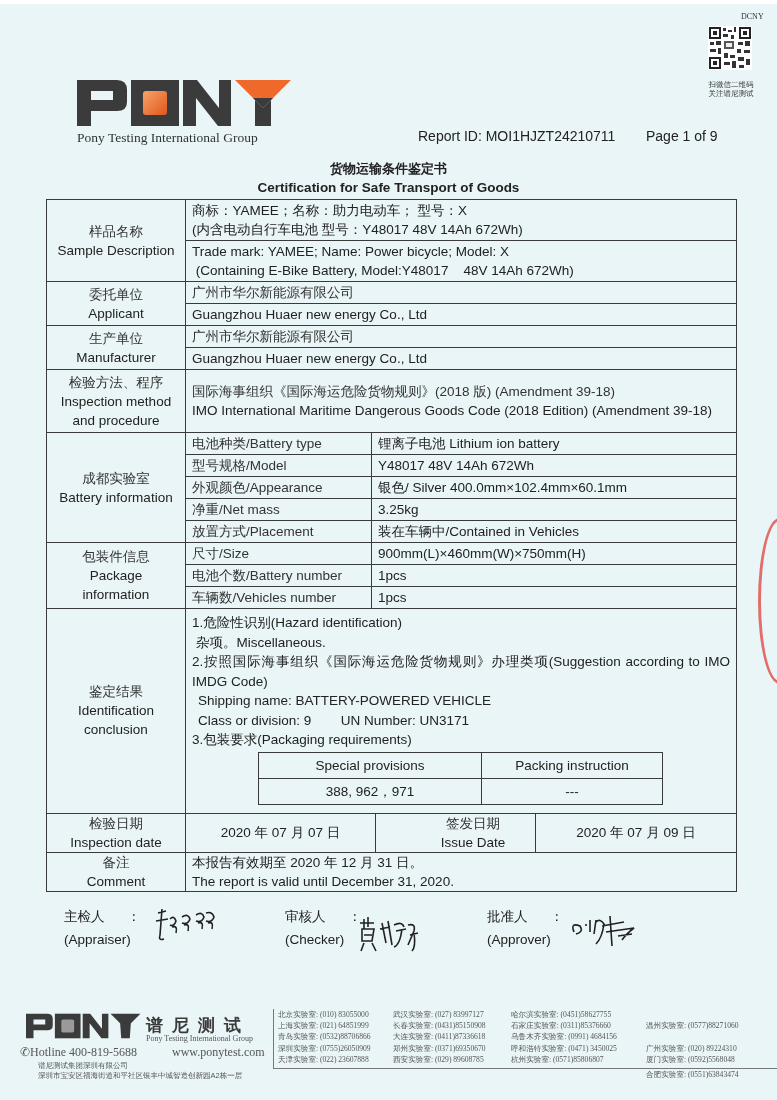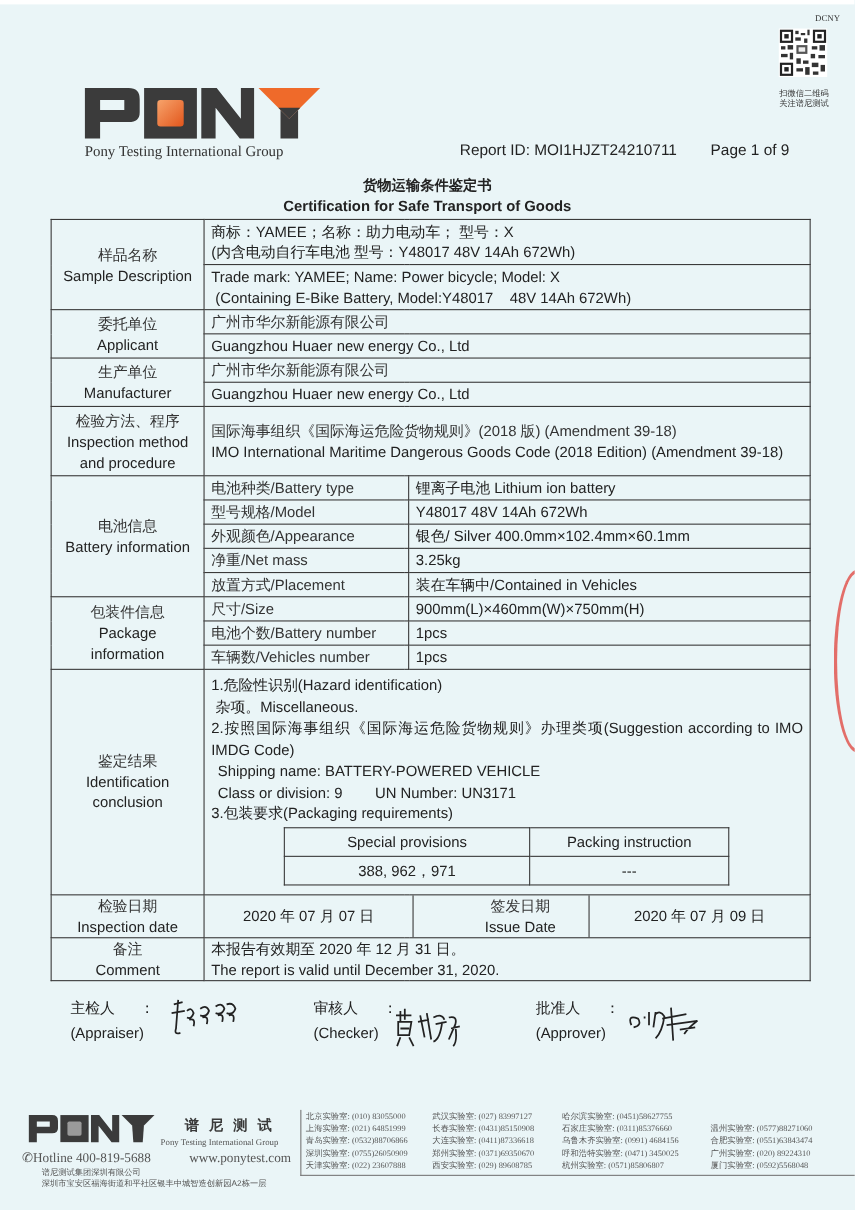--- a/index.html
+++ b/index.html
@@ -33,21 +33,21 @@
   }
   td.lbl { width:126px; text-align:center; padding:0 2px; line-height:20px; }
   .cn { color:#333; }
   .sig-block { position:absolute; top:905px; font-size:13.5px; line-height:23px; color:#222; }
   .sig-img { position:absolute; }
 
   .inner-table { border-collapse:collapse; margin:2px 0 2px 66px; font-size:13.5px; }
   .inner-table td { border:1.2px solid #3a3a3a; height:25px; text-align:center; padding:0 4px; line-height:25px; }
 
   .footer-logo { position:absolute; left:26px; top:1012px; width:115px; height:28px; }
-  .footer-cn { position:absolute; left:146px; top:1014px; font-size:13px; font-weight:bold; letter-spacing:9px; color:#3a3a3a;margin-left:22px; }
+  .footer-cn { position:absolute; left:146px; top:1014px; font-size:17px; font-weight:bold; letter-spacing:9px; color:#3a3a3a; }
   .footer-en { position:absolute; left:146px; top:1034px; font-family:"Liberation Serif", serif; font-size:8px; color:#555; }
   .footer-hotline { position:absolute; left:20px; top:1045px; font-family:"Liberation Serif", serif; font-size:12px; color:#555; }
   .footer-web { position:absolute; left:172px; top:1045px; font-family:"Liberation Serif", serif; font-size:12px; color:#555; }
   .footer-addr1 { position:absolute; left:38px; top:1061px; font-size:7.5px; color:#555; }
   .footer-addr2 { position:absolute; left:38px; top:1071px; font-size:7.5px; color:#555; }
   .labs { position:absolute; left:273px; top:1009px; width:500px; border-left:1.5px solid #777; border-bottom:1.5px solid #777; padding:1px 0 2px 4px; }
   .labs-row { height:11.2px; font-family:"Liberation Serif", serif; font-size:7.6px; color:#555; white-space:nowrap; position:relative; }
   .labs-row span { position:absolute; top:0; }
   .stamp { position:absolute; left:758px; top:518px; width:40px; height:160px; border:3px solid #e0403a; border-radius:50%; border-right:none; opacity:0.75; }
 </style>
@@ -178,21 +178,21 @@
       <div>and procedure</div>
     </td>
     <td colspan="3">
       <div class="cn">国际海事组织《国际海运危险货物规则》(2018 版) (Amendment 39-18)</div>
       <div>IMO International Maritime Dangerous Goods Code (2018 Edition) (Amendment 39-18)</div>
     </td>
   </tr>
 
   <tr>
     <td class="lbl" rowspan="5">
-      <div class="cn">电池信息</div>
+      <div class="cn">成都实验室</div>
       <div>Battery information</div>
     </td>
     <td colspan="2" style="height:21px;" class="cn">电池种类/Battery type</td>
     <td>锂离子电池  Lithium ion battery</td>
   </tr>
   <tr>
     <td colspan="2" style="height:21px;" class="cn">型号规格/Model</td>
     <td>Y48017    48V 14Ah 672Wh</td>
   </tr>
   <tr>
@@ -339,21 +339,21 @@
     <div class="labs-row">
       <span style="left: 0px;">上海实验室: (021) 64851999</span>
       <span style="left: 115px;">长春实验室: (0431)85150908</span>
       <span style="left: 233px;">石家庄实验室: (0311)85376660</span>
       <span style="left: 368px;">温州实验室: (0577)88271060</span>
     </div>
     <div class="labs-row">
       <span style="left: 0px;">青岛实验室: (0532)88706866</span>
       <span style="left: 115px;">大连实验室: (0411)87336618</span>
       <span style="left: 233px;">乌鲁木齐实验室: (0991) 4684156</span>
-      <span style="left: 368px;">合肥实验室: (0551)63843474</span>
+      <span style="left: 368px; margin-top: 38px;">合肥实验室: (0551)63843474</span>
     </div>
     <div class="labs-row">
       <span style="left: 0px;">深圳实验室: (0755)26050909</span>
       <span style="left: 115px;">郑州实验室: (0371)69350670</span>
       <span style="left: 233px;">呼和浩特实验室: (0471) 3450025</span>
       <span style="left: 368px;">广州实验室: (020) 89224310</span>
     </div>
     <div class="labs-row">
       <span style="left: 0px;">天津实验室: (022) 23607888</span>
       <span style="left: 115px;">西安实验室: (029) 89608785</span>

